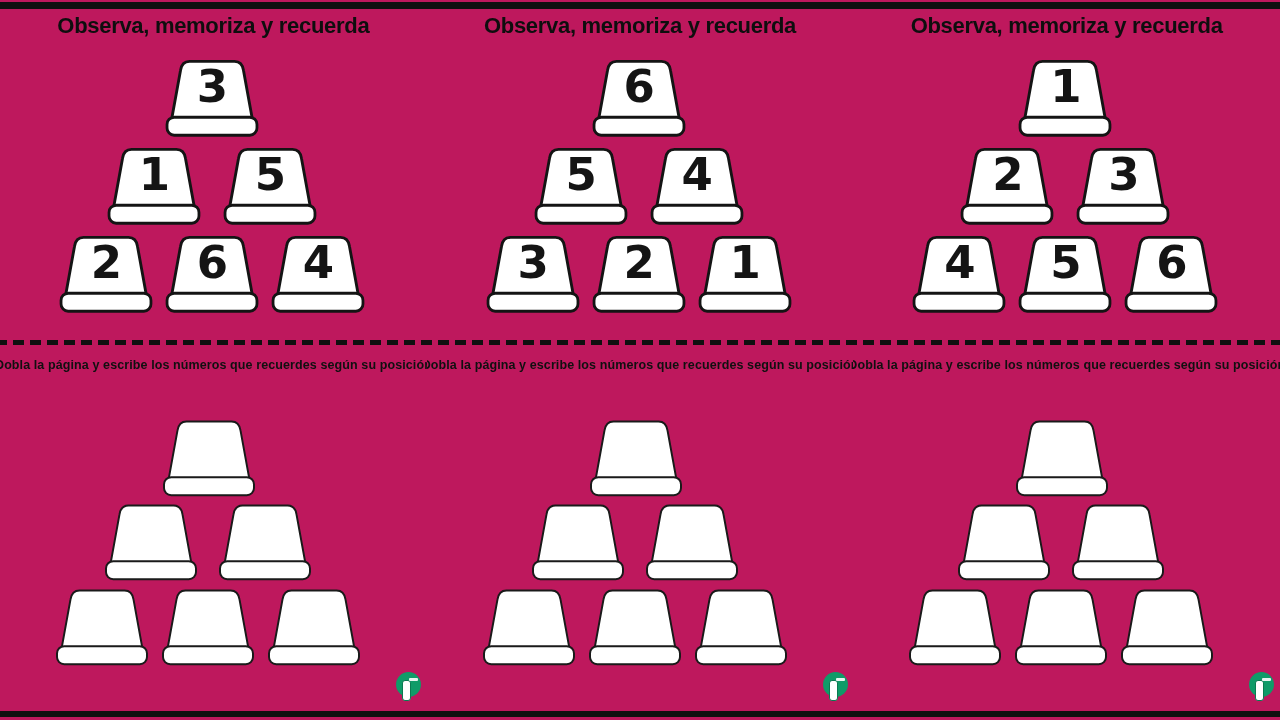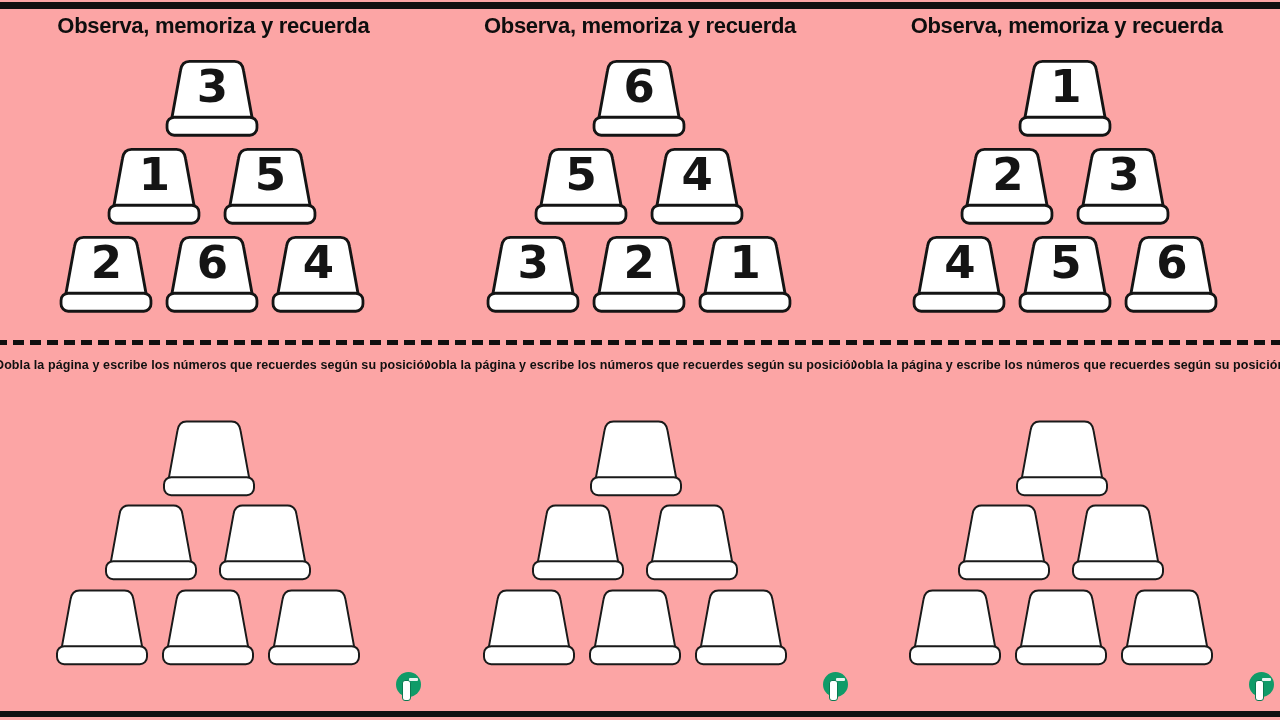--- a/index.html
+++ b/index.html
@@ -1,18 +1,18 @@
 <!DOCTYPE html>
 <html><head>
 <meta charset="utf-8">
 <style>
   html,body { margin:0; padding:0; background:#fff; }
   .page {
     position:relative; width:1280px; height:720px;
-    background:#fca5a5; overflow:hidden;
+    background:#be185d; overflow:hidden;
     font-family:"Liberation Sans", sans-serif; color:#141414;
   }
   .bar { position:absolute; left:0; width:100%; background:#101010; }
   .bar.top { top:2px; height:7px; }
   .bar.bottom { top:711px; height:6px; }
   .dashed-line {
     position:absolute; left:0; top:340px; width:100%; height:4.5px;
     background:repeating-linear-gradient(90deg,#101010 0 11px,transparent 11px 17px);
     background-position:-4px 0;
   }

